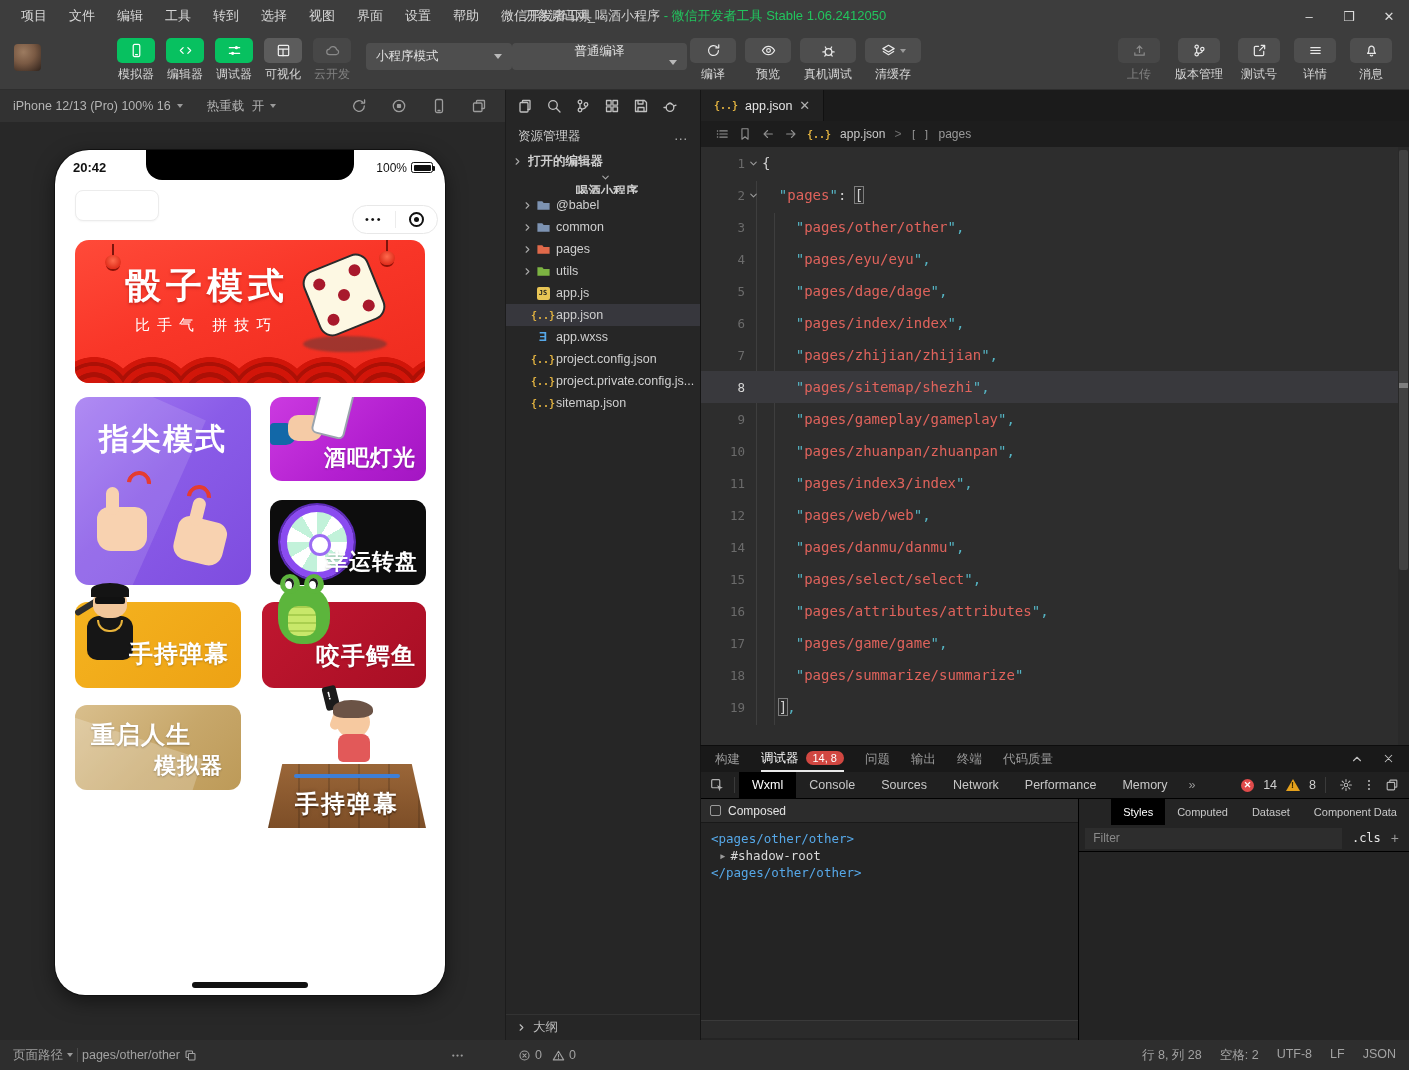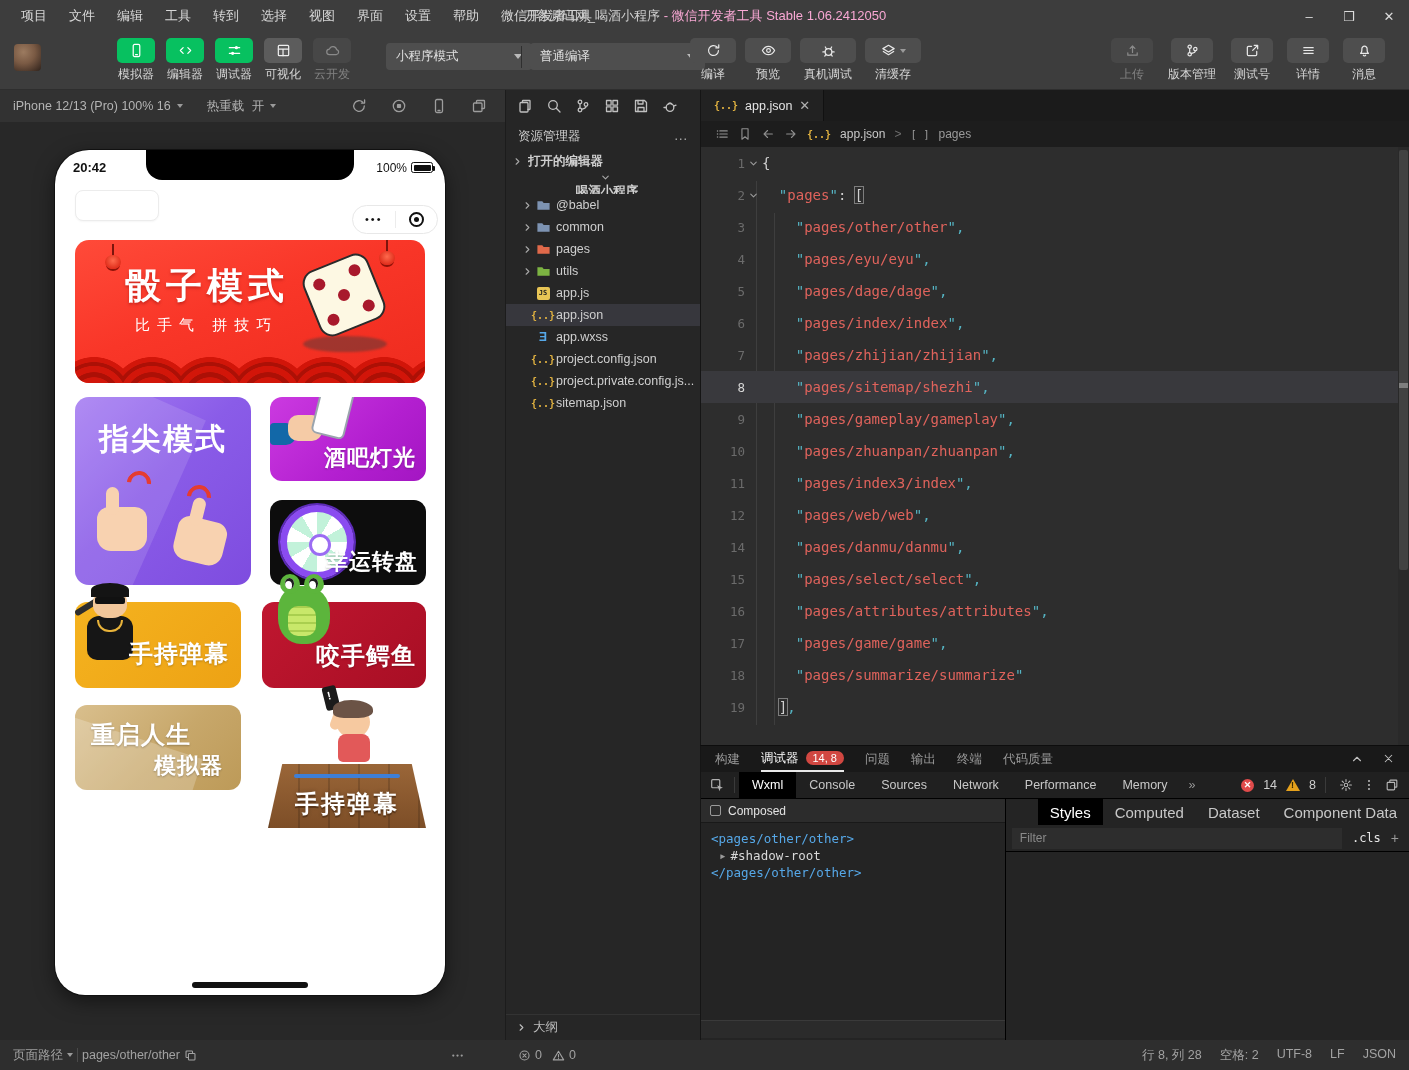--- a/index.html
+++ b/index.html
@@ -7,21 +7,21 @@
   body { font-family:"Liberation Sans", sans-serif; }
   .app { position:relative; width:1409px; height:1070px; background:#2a2a2a; overflow:hidden; color:#ccc; }
   svg { display:block; }
 
   
   .titlebar { position:absolute; left:0; top:0; width:100%; height:32px; background:#3d3d3d; display:flex; align-items:center; }
   .menu { display:flex; padding-left:10px; }
   .menu-item { padding:8px 11px; font-size:13px; color:#d8d8d8; line-height:32px; cursor:default; }
   .win-title { position:absolute; left:50%; transform:translateX(-50%); font-size:13px; white-space:nowrap; }
   .win-title .t-main { color:#cfcfcf; }
-  .win-title .t-dim { color:#f9a8d4; }
+  .win-title .t-dim { color:#22c55e; }
   .win-controls { margin-left:auto; display:flex; }
   .win-btn { width:40px; height:32px; display:flex; align-items:center; justify-content:center; color:#dcdcdc; font-size:13px; }
 
   
   .toolbar { position:absolute; left:0; top:32px; width:100%; height:58px; background:#3d3d3d; border-bottom:1px solid #2e2e2e; }
   .avatar { position:absolute; left:14px; top:12px; width:27px; height:27px; border-radius:4px;
     background:radial-gradient(circle at 35% 30%, #9c7b60, #7a5a44 45%, #4a362a 80%, #2e221b); }
   .tb-group { position:absolute; top:6px; display:flex; gap:7px; }
   .tb-btn { display:flex; flex-direction:column; align-items:center; width:42px; cursor:pointer; }
   .tb-btn .ic { width:38px; height:25px; border-radius:5px; display:flex; align-items:center; justify-content:center; }
@@ -199,21 +199,21 @@
   .wxml-pane { width:385px; border-right:1px solid #000; position:relative; background:#242424; }
   .composed-row { height:24px; background:#2c2c2c; border-bottom:1px solid #191919; display:flex; align-items:center; gap:7px; padding-left:9px; }
   .checkbox { width:11px; height:11px; border:1px solid #9a9a9a; border-radius:2px; background:transparent; cursor:pointer; }
   .composed-lbl { font-size:12px; color:#e2e2e2; }
   .wxml-tree { padding:7px 0 0 10px; font-family:"DejaVu Sans Mono", monospace; font-size:12.5px; line-height:17px; }
   .tag { color:#56a8e8; }
   .shadow-row { color:#d8d8d8; padding-left:8px; display:flex; align-items:center; gap:4px; }
   .shadow-row .chev { color:#9a9a9a; }
   .console-strip { position:absolute; left:0; right:0; bottom:2px; height:18px; background:#2b2b2b; border-top:1px solid #3a3a3a; }
   .styles-pane { flex:1; position:relative; background:#242424; }
-  .style-tabs { height:26px; display:flex; align-items:flex-end; font-size:15px; color:#c8c8c8;padding-left:32px; }
+  .style-tabs { height:26px; display:flex; align-items:flex-end; font-size:11px; color:#c8c8c8;padding-left:32px; }
   .style-tab { padding:0 12px; height:100%; display:flex; align-items:center; cursor:pointer; white-space:nowrap; }
   .style-tab.active { background:#000; color:#fff; }
   .filter-row { height:27px; display:flex; align-items:center; border-bottom:1px solid #000; background:#242424; }
   .filter-input { flex:1; height:21px; margin-left:6px; background:#2d2d2d; border:none; outline:none; color:#ccc; font-size:12px; padding:0 8px; font-family:"Liberation Sans", sans-serif; }
   .filter-input::placeholder { color:#8a8a8a; }
   .cls-lbl { font-family:"DejaVu Sans Mono", monospace; font-size:12px; color:#e8e8e8; padding:0 10px; }
   .plus-btn { color:#9a9a9a; font-size:14px; padding-right:10px; cursor:pointer; }
 
   
   .statusbar { position:absolute; left:0; top:1040px; width:100%; height:30px; background:#2e2e2e; display:flex; align-items:center; font-size:12.5px; color:#a2a2a2; }
@@ -297,26 +297,26 @@
         </div>
         <div class="tb-btn disabled">
           <span class="ic">
             <svg width="15" height="15" viewBox="0 0 16 16" fill="none" stroke="currentColor" stroke-width="1.3" stroke-linecap="round" stroke-linejoin="round">
               <path d="M5 12.5a3 3 0 0 1-.3-6A4 4 0 0 1 12.4 7a2.8 2.8 0 0 1-.4 5.5z"></path>
             </svg>
           </span>
           <span class="lb">云开发</span>
         </div>
       </div>
-    <div class="tb-select" style="left:366px; width:146px;margin-left:20px;">
+    <div class="tb-select" style="left:366px; width:146px;">
       <span>小程序模式</span>
       <span class="caret" style="margin-left:auto;"></span>
     </div>
     <div class="tb-sep" style="left:521px;"></div>
-    <div class="tb-select" style="left:530px; width:175px;">
+    <div class="tb-select" style="left:512px; width:175px;flex-direction:column;">
       <span>普通编译</span>
       <span class="caret" style="margin-left:auto;"></span>
     </div>
     <div class="tb-group" style="left:690px; gap:9px;">
         <div class="tb-btn" style="width: 46px;">
           <span class="ic" style="background: rgb(78, 78, 78); color: rgb(232, 232, 232); width: 100%;">
             <svg width="15" height="15" viewBox="0 0 16 16" fill="none" stroke="currentColor" stroke-width="1.3" stroke-linecap="round" stroke-linejoin="round">
               <path d="M13.3 8a5.3 5.3 0 1 1-1.5-3.7"></path>
               <path d="M13.6 1.9v3.2h-3.2"></path>
             </svg>
@@ -345,21 +345,21 @@
           <span class="ic" style="background: rgb(78, 78, 78); color: rgb(232, 232, 232); width: 100%;">
             <svg width="15" height="15" viewBox="0 0 16 16" fill="none" stroke="currentColor" stroke-width="1.3" stroke-linecap="round" stroke-linejoin="round">
               <path d="M8 2.5 14 6 8 9.5 2 6z"></path>
               <path d="M2.5 9 8 12.5 13.5 9"></path>
             </svg>
             <span class="caret-s" style="margin-left:4px;"></span>
           </span>
           <span class="lb">清缓存</span>
         </div>
       </div>
-    <div class="tb-group" style="right:22px; left:auto; gap:10px;">
+    <div class="tb-group" style="right:15px; left:auto; gap:10px;">
         <div class="tb-btn disabled" style="width: 46px;">
           <span class="ic" style="width: 42px;">
             <svg width="15" height="15" viewBox="0 0 16 16" fill="none" stroke="currentColor" stroke-width="1.3" stroke-linecap="round" stroke-linejoin="round">
               <path d="M8 10V3.5M5.5 5.8 8 3.2l2.5 2.6"></path>
               <path d="M3 10.5V13h10v-2.5"></path>
             </svg>
           </span>
           <span class="lb">上传</span>
         </div>
         <div class="tb-btn" style="width: 54px;">

